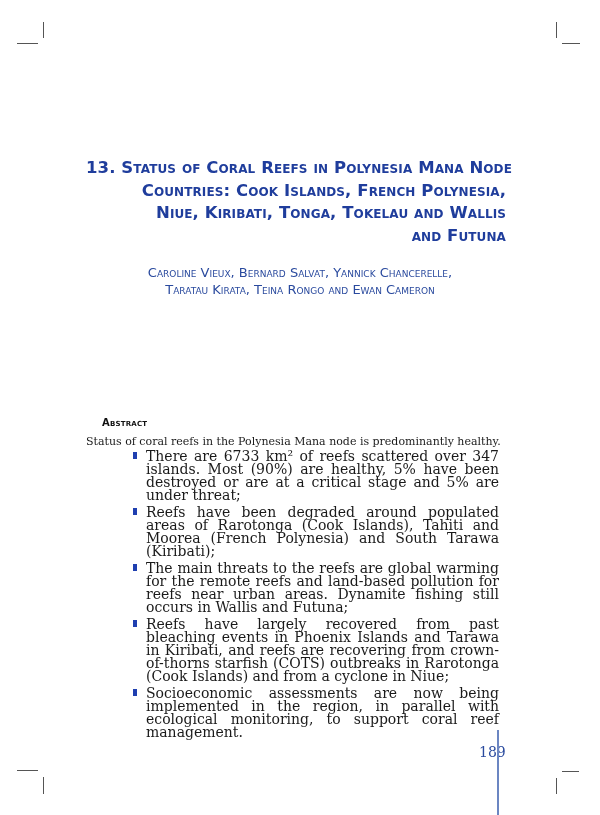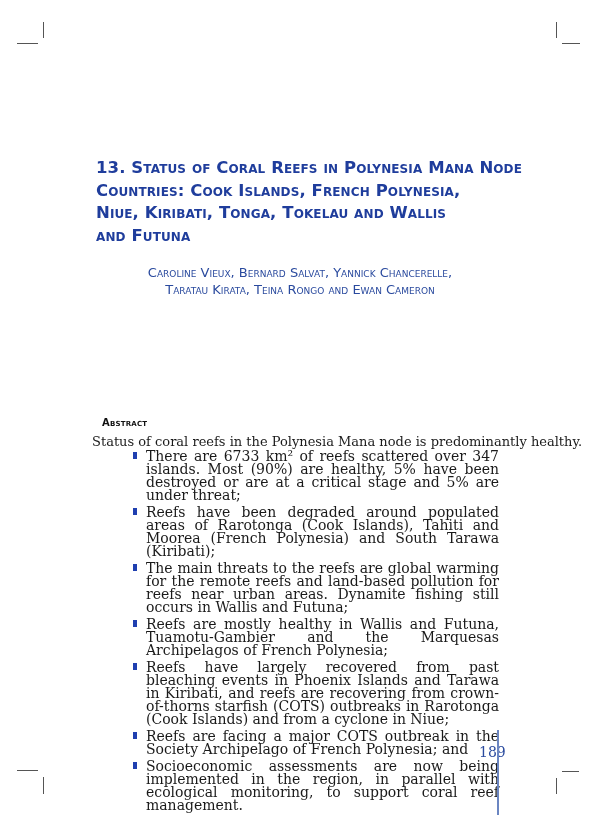--- a/index.html
+++ b/index.html
@@ -1,23 +1,23 @@
 <!DOCTYPE html>
 <html><head>
 <meta charset="utf-8">
 <style>
   html, body { margin:0; padding:0; background:#ffffff; }
   body { width:600px; height:815px; position:relative; overflow:hidden; font-family:"DejaVu Serif", serif; color:#1a1a1a; }
   .crop { position:absolute; background:#555; }
-  .title { position:absolute; left:96px; width:420px; top:157px; text-align:left; color:#1f3d9c; font-family:"DejaVu Sans", sans-serif; font-weight:bold; font-size:16.5px; line-height:22.5px; font-variant:small-caps; letter-spacing:0.1px; }
+  .title { position:absolute; left:86px; width:420px; top:157px; text-align:right; color:#1f3d9c; font-family:"DejaVu Sans", sans-serif; font-weight:bold; font-size:16.5px; line-height:22.5px; font-variant:small-caps; letter-spacing:0.1px; }
   .title .line { display:block; white-space:nowrap; }
   .authors { position:absolute; left:90px; width:420px; top:264px; text-align:center; color:#2a4a9e; font-family:"DejaVu Sans", sans-serif; font-size:13px; line-height:17px; font-variant:small-caps; }
   .authors .line { display:block; white-space:nowrap; }
   .abstract-h { position:absolute; left:102px; top:417px; font-family:"DejaVu Sans", sans-serif; font-weight:bold; font-size:10px; font-variant:small-caps; color:#111; letter-spacing:0.2px; }
-  .intro { position:absolute; left:92px; top:435px; font-size:13px; line-height:13px; white-space:nowrap; }
+  .intro { position:absolute; left:86px; top:435px; font-size:11px; line-height:13px; white-space:nowrap; }
   .bullets { position:absolute; left:133px; top:450px; width:366px; margin:0; padding:0; list-style:none; }
   .bullets li { position:relative; padding-left:13px; font-size:14px; line-height:12.9px; text-align:justify; margin-bottom:4.4px; }
   .bullets li .mark { position:absolute; left:0; top:2px; width:4px; height:7px; background:#1f3fb0; }
   .pagenum { position:absolute; left:479px; top:744px; width:16px; text-align:right; font-size:14px; color:#2a4a9e; }
   .vrule { position:absolute; left:497px; top:730px; width:1.5px; height:85px; background:#6b86c2; }
 </style>
 </head>
 <body>
 
 <div class="crop" style="left:43px;top:22px;width:1px;height:16px;"></div>
@@ -41,20 +41,18 @@
   <span class="line">Taratau Kirata, Teina Rongo and Ewan Cameron</span>
 </div>
 
 <div class="abstract-h">Abstract</div>
 <div class="intro">Status of coral reefs in the Polynesia Mana node is predominantly healthy.</div>
 
 <ul class="bullets">
   <li><span class="mark"></span><span>There are 6733 km² of reefs scattered over 347 islands. Most (90%) are healthy, 5% have been destroyed or are at a critical stage and 5% are under threat;</span></li>
   <li><span class="mark"></span><span>Reefs have been degraded around populated areas of Rarotonga (Cook Islands), Tahiti and Moorea (French Polynesia) and South Tarawa (Kiribati);</span></li>
   <li><span class="mark"></span><span>The main threats to the reefs are global warming for the remote reefs and land-based pollution for reefs near urban areas. Dynamite fishing still occurs in Wallis and Futuna;</span></li>
-  <li><span class="mark"></span><span>Reefs are mostly healthy in Wallis and Futuna, Tuamotu-Gambier and the Marquesas Archipelagos of French Polynesia;</span></li>
   <li><span class="mark"></span><span>Reefs have largely recovered from past bleaching events in Phoenix Islands and Tarawa in Kiribati, and reefs are recovering from crown-of-thorns starfish (COTS) outbreaks in Rarotonga (Cook Islands) and from a cyclone in Niue;</span></li>
-  <li><span class="mark"></span><span>Reefs are facing a major COTS outbreak in the Society Archipelago of French Polynesia; and</span></li>
   <li><span class="mark"></span><span>Socioeconomic assessments are now being implemented in the region, in parallel with ecological monitoring, to support coral reef management.</span></li>
 </ul>
 
 <div class="pagenum">189</div>
 <div class="vrule"></div>
 
 </body></html>

